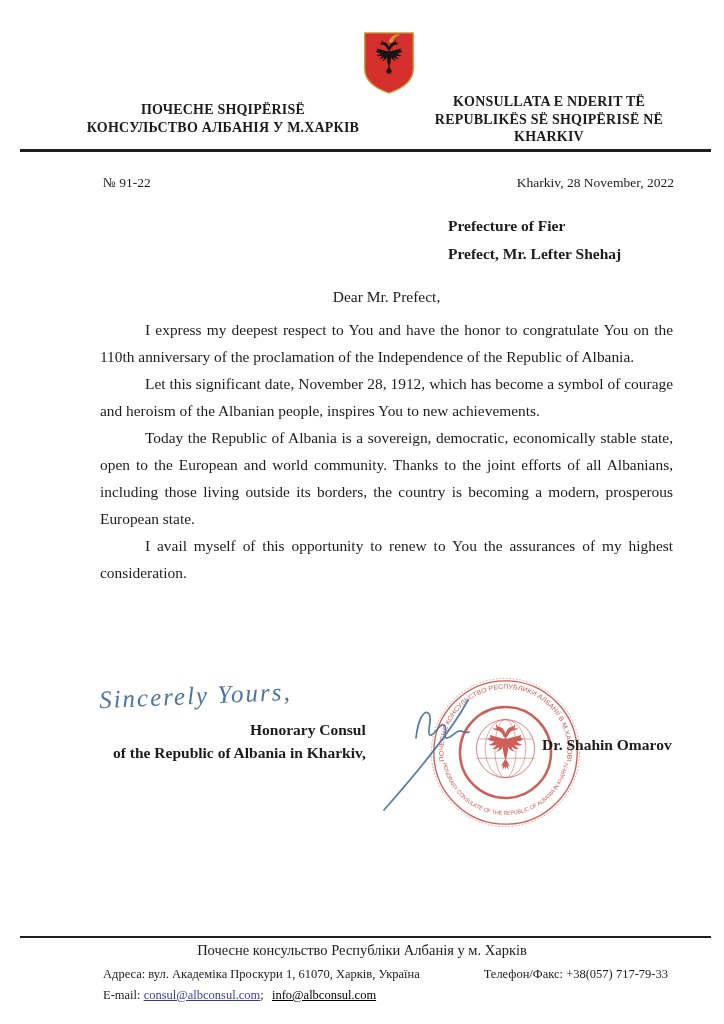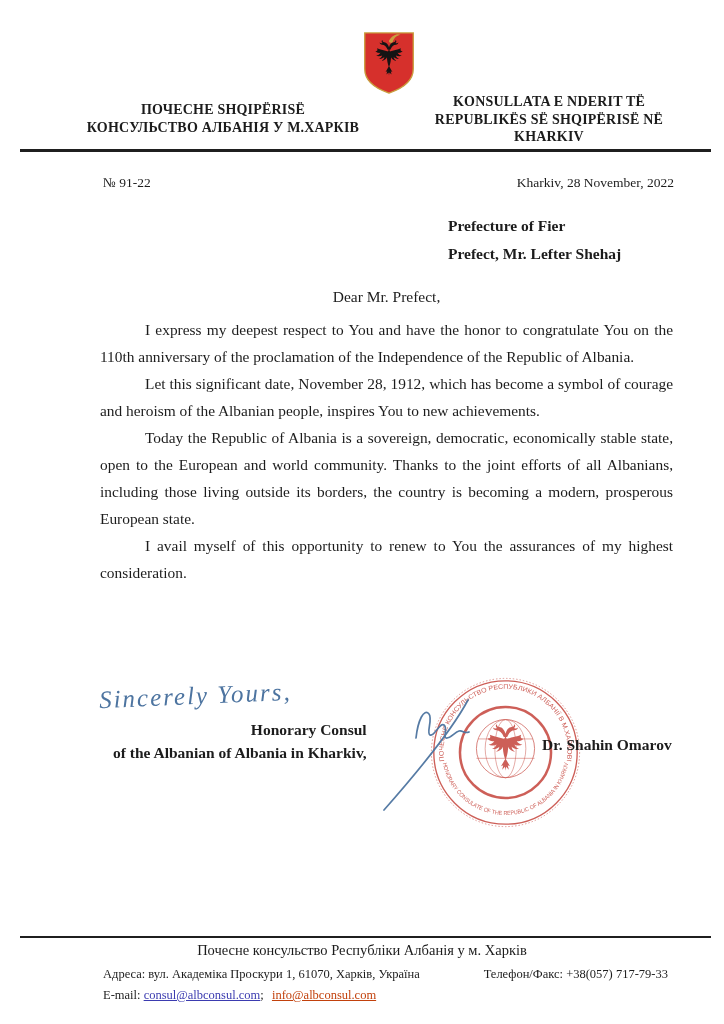--- a/index.html
+++ b/index.html
@@ -89,21 +89,21 @@
     <p>I express my deepest respect to You and have the honor to congratulate You on the 110th anniversary of the proclamation of the Independence of the Republic of Albania.</p>
     <p>Let this significant date, November 28, 1912, which has become a symbol of courage and heroism of the Albanian people, inspires You to new achievements.</p>
     <p>Today the Republic of Albania is a sovereign, democratic, economically stable state, open to the European and world community. Thanks to the joint efforts of all Albanians, including those living outside its borders, the country is becoming a modern, prosperous European state.</p>
     <p>I avail myself of this opportunity to renew to You the assurances of my highest consideration.</p>
   </div>
 
   <div class="handwriting" style="color: rgb(77, 116, 160);">Sincerely Yours,</div>
 
   <div class="consul-title">
     <div>Honorary Consul</div>
-    <div>of the Albanian of Albania in Kharkiv,</div>
+    <div>of the Republic of Albania in Kharkiv,</div>
   </div>
 
   <div class="stamp">
     <svg width="155" height="155" viewBox="0 0 160 160" xmlns="http://www.w3.org/2000/svg">
       <g fill="none" stroke="#c74a42">
         <circle cx="80" cy="80" r="76.5" stroke-width="1" stroke-dasharray="1.5 2" opacity=".65"></circle>
         <circle cx="80" cy="80" r="74" stroke-width="1.4"></circle>
         <circle cx="80" cy="80" r="47" stroke-width="2.6"></circle>
         <circle cx="80" cy="76" r="30" stroke-width="1" opacity=".8"></circle>
         <ellipse cx="80" cy="76" rx="11" ry="30" stroke-width=".7" opacity=".8"></ellipse>
@@ -137,16 +137,16 @@
 
   <div class="rule-bottom"></div>
   <div class="footer-title">Почесне консульство Республіки Албанія у м. Харків</div>
   <div class="footer-row1">
     <span>Адреса: вул. Академіка Проскури 1, 61070, Харків, Україна</span>
     <span>Телефон/Факс: +38(057) 717-79-33</span>
   </div>
   <div class="footer-row2">
     <span>E-mail:</span>
     <a href="#" class="mail-link" style="color: rgb(59, 59, 176);">consul@albconsul.com</a><span class="sep">;</span>
-    <a href="#" class="mail-link" style="color: #c2410c;">info@albconsul.com</a>
+    <a href="#" class="mail-link" style="color: #000000;">info@albconsul.com</a>
   </div>
 
 </div>
 
 </body></html>

